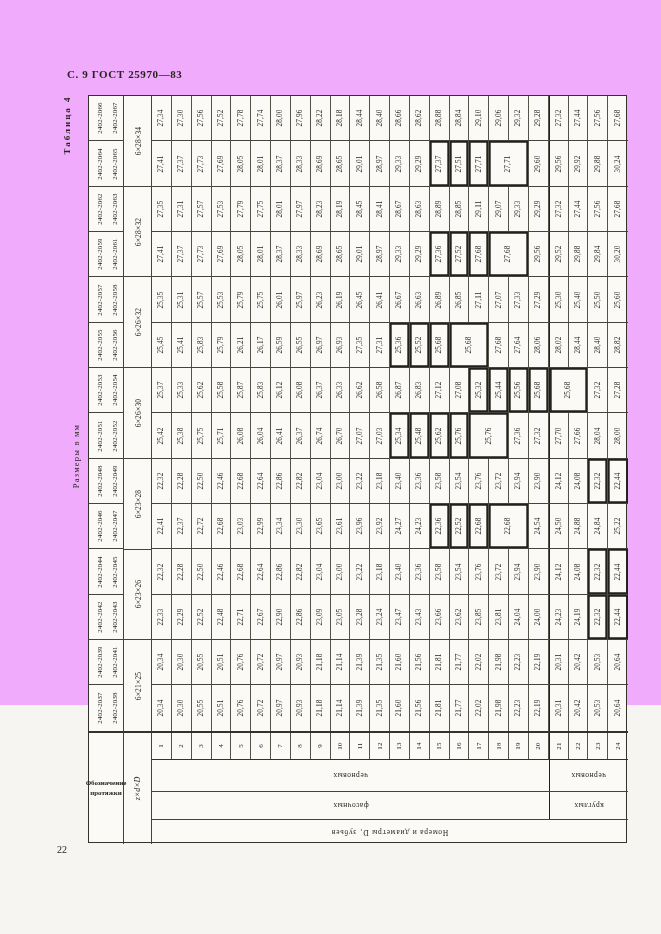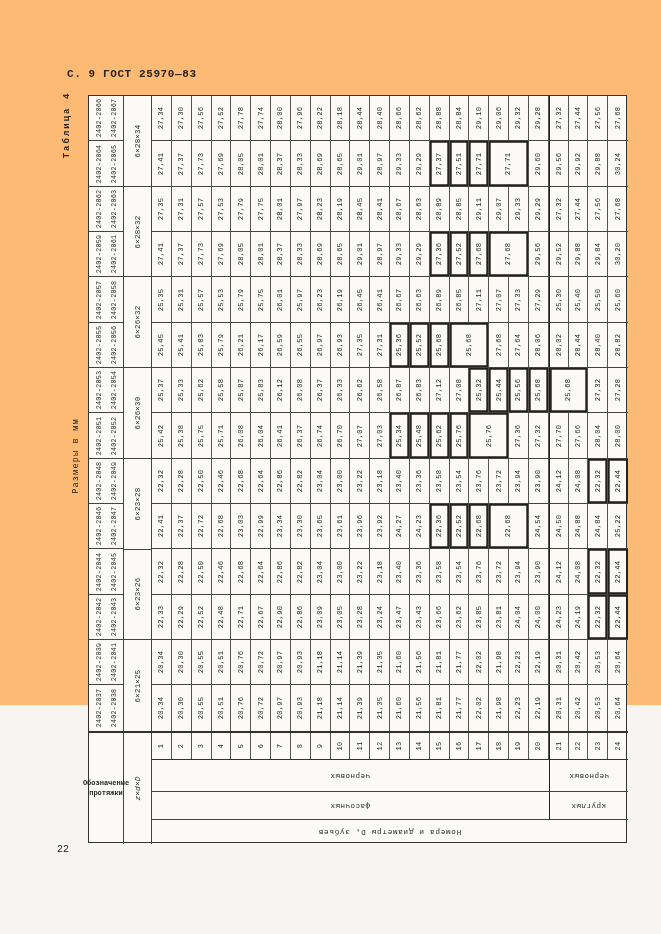--- a/index.html
+++ b/index.html
@@ -1,17 +1,17 @@
 <!DOCTYPE html>
 <html><head>
 <meta charset="utf-8">
 <style>
   html,body{margin:0;padding:0;width:661px;height:934px;overflow:hidden;
     background:#f6f5f1;font-family:"Liberation Serif","DejaVu Serif",serif;}
-  .sheet{position:relative;width:661px;height:705px;background:#fdba74;color:#27251f;font-family:Liberation Mono, monospace;}
+  .sheet{position:relative;width:661px;height:705px;background:#f0abfc;color:#27251f;}
   .doc-header{position:absolute;left:67px;top:68px;font-size:11px;font-weight:bold;
     letter-spacing:0.6px;white-space:nowrap;}
   .vlab{position:absolute;display:flex;align-items:center;justify-content:center;}
   .vlab>span{white-space:nowrap;transform:rotate(-90deg);}
   .table-label{left:54px;top:86px;width:26px;height:78px;font-size:9px;font-weight:bold;letter-spacing:2px;}
   .units-label{left:64px;top:400px;width:24px;height:112px;font-size:8.5px;letter-spacing:1.2px;}
   .page-number{position:absolute;left:57px;top:844px;font-size:10px;}
   
   .gtable{position:absolute;left:88px;top:95px;width:539px;height:748px;
     border:1.8px solid #35322c;box-sizing:border-box;background:#fbfaf6;}

